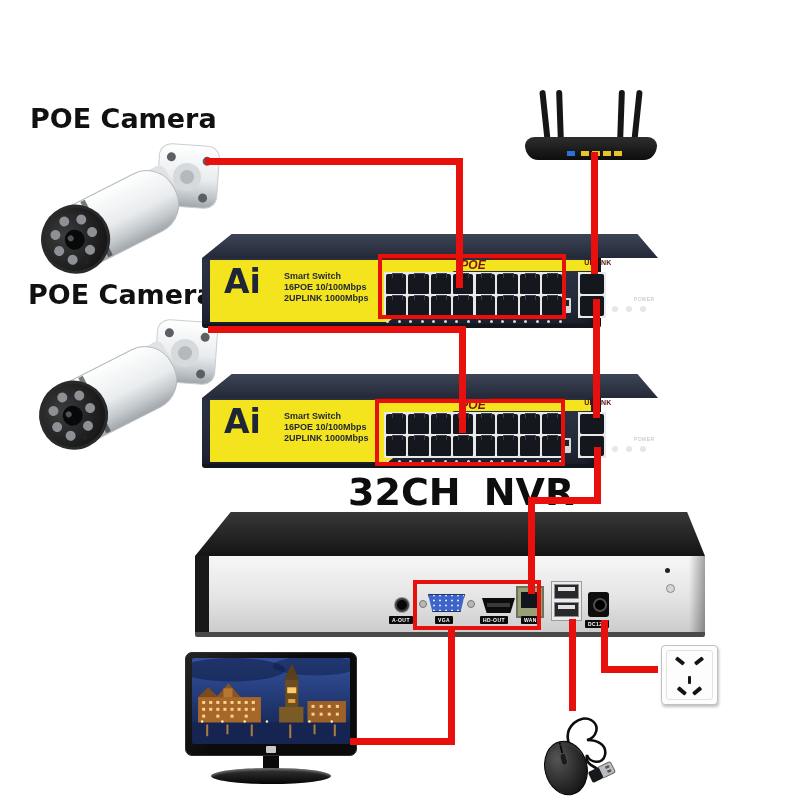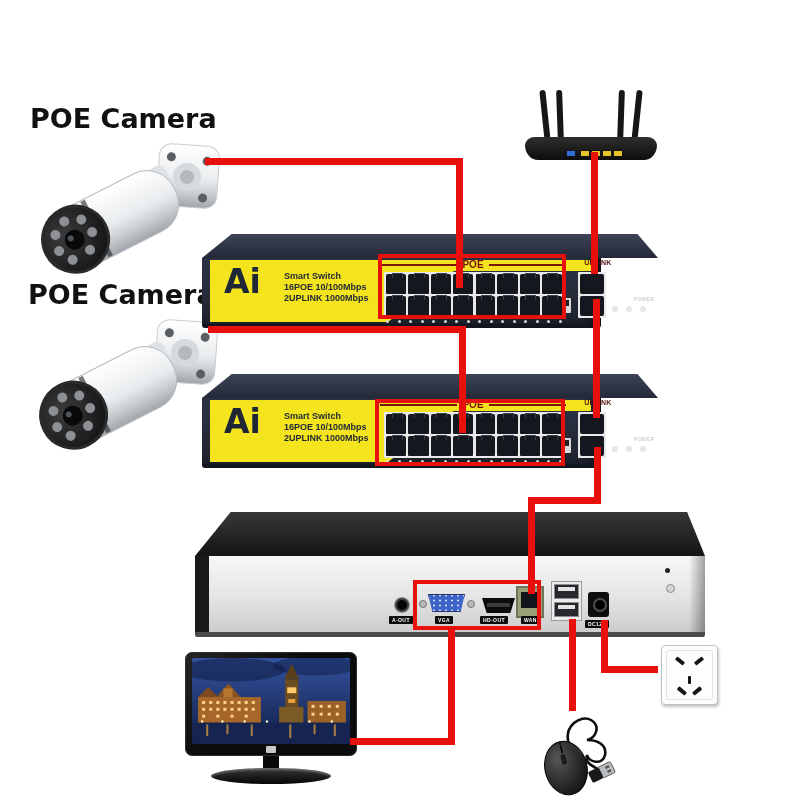--- a/index.html
+++ b/index.html
@@ -32,21 +32,21 @@
     border-bottom:4px solid #12161f;border-radius:0 0 3px 3px;
     box-shadow:inset -14px 0 16px -10px #000;}
   .sw-strip{position:absolute;left:8px;top:2px;right:10px;height:11px;background:var(--yellow);}
   .sw-brand{position:absolute;left:8px;top:2px;width:258px;height:62px;background:var(--yellow);
     clip-path:polygon(0 0,100% 0,69% 100%,0 100%);}
   .sw-logo{position:absolute;left:22px;top:6px;font-family:"DejaVu Sans",sans-serif;
     font-weight:700;font-size:33px;line-height:36px;color:var(--navy);}
   .sw-specs{position:absolute;left:82px;top:13px;font-size:9px;line-height:11px;
     font-weight:700;color:var(--navy);}
   .poe-strip{position:absolute;left:178px;top:0;width:186px;height:13px;display:flex;
-    align-items:center;color:#7a150c;font-size:10px;font-weight:700;}
+    align-items:flex-start;color:#7a150c;font-size:12px;font-weight:700;font-style:italic;}
   .poe-strip .bar{flex:1;height:2px;background:#7a150c;}
   .poe-strip .txt{padding:0 5px;}
   .uplink-label{position:absolute;left:372px;top:1px;width:48px;text-align:center;
     font-size:7px;font-weight:700;color:#50130c;letter-spacing:.2px;}
   .ports-grid{position:absolute;left:182px;top:14px;width:180px;height:46px;
     display:grid;grid-template-columns:repeat(8,1fr);grid-auto-rows:1fr;gap:2px;
     background:#e9e9e9;padding:2px;border-radius:1px;}
   .rj45{background:#14171d;border-radius:2px 2px 1px 1px;position:relative;}
   .rj45::after{content:'';position:absolute;left:28%;top:-1px;width:44%;height:4px;
     background:#14171d;border:1px solid #3a3f49;border-bottom:none;}
@@ -376,20 +376,21 @@
         <div class="power-text">POWER</div>
         <div class="power-dots">
           <div class="pwr-dot"></div>
           <div class="pwr-dot"></div>
           <div class="pwr-dot"></div>
         </div>
       </div>
     </div>
   </div>
 
+  <div class="nvr-title">32CH NVR</div>
 
   <div class="nvr">
     <div class="nvr-top"></div>
     <div class="nvr-front">
       <div class="jack"></div>
       <div class="port-badge" style="left:194px;top:60px;">A-OUT</div>
       <div class="vga-screw" style="left:224px;top:44px;"></div>
       <div class="vga"></div>
       <div class="vga-screw" style="left:272px;top:44px;"></div>
       <div class="port-badge" style="left:240px;top:60px;">VGA</div>

